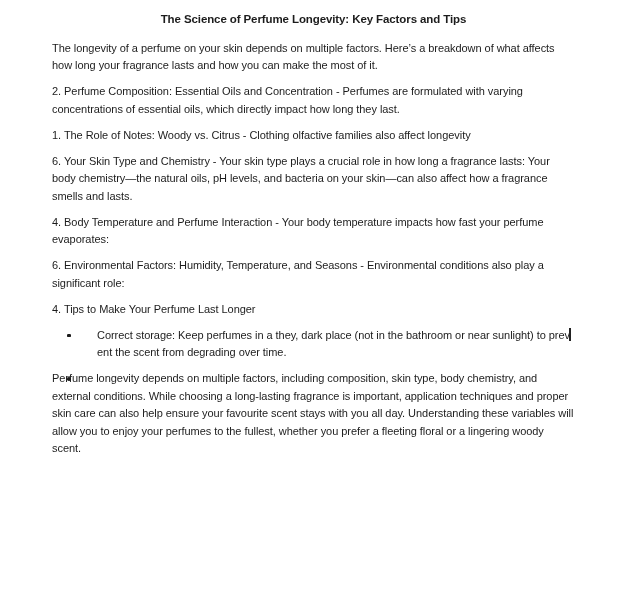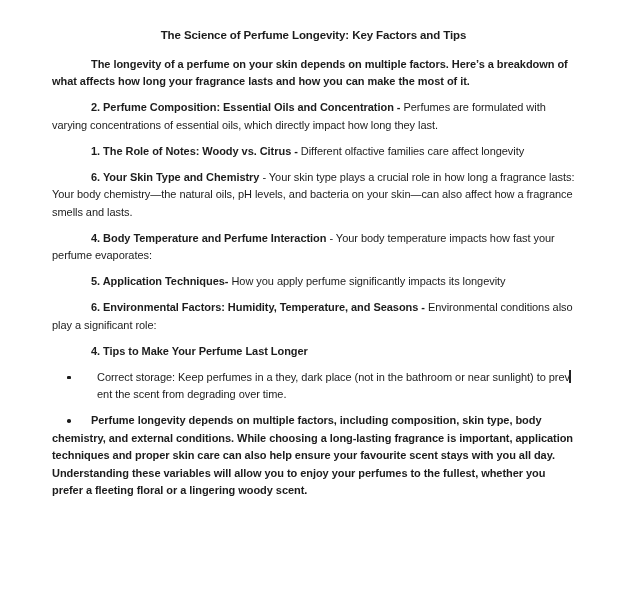--- a/index.html
+++ b/index.html
@@ -18,31 +18,31 @@
     box-sizing: border-box;
     width: 625px;
     height: 600px;
     padding: 11px 50px 0 52px;
   }
   .doc-title {
     font-size: 11.5px;
     font-weight: bold;
     text-align: center;
     line-height: 17.5px;
-    margin: 16px 0 11px 0;
+    margin: 0 0 11px 0;
     letter-spacing: -0.1px;
   }
   .doc-body p {
     margin: 0 0 8.5px 0;
     font-size: 11px;
     line-height: 17.5px;
     letter-spacing: -0.05px;
   }
   .doc-body .run { font-weight: normal; }
-  .doc-body .run.bold { font-weight: bold; margin-left: 39px; }
+  .doc-body .run.bold { font-weight: normal; }
   ul.bullet-list {
     list-style: none;
     margin: 0 0 8.5px 0;
     padding: 0;
   }
   ul.bullet-list li {
     position: relative;
     padding-left: 45px;
     margin: 0 0 8.5px 0;
     font-size: 11px;
@@ -68,24 +68,23 @@
   }
 </style>
 </head>
 <body style="background: rgb(255, 255, 255); color: rgb(28, 28, 28);">
 
 <div class="doc-canvas">
   <div class="doc-title">The Science of Perfume Longevity: Key Factors and Tips</div>
   <div class="doc-body">
       <p><span class="run bold">The longevity of a perfume on your skin depends on multiple factors. Here’s a breakdown of what affects how long your fragrance lasts and how you can make the most of it.</span></p>
       <p><span class="run bold">2. Perfume Composition: Essential Oils and Concentration -</span><span class="run"> Perfumes are formulated with varying concentrations of essential oils, which directly impact how long they last.</span></p>
-      <p><span class="run bold">1. The Role of Notes: Woody vs. Citrus -</span><span class="run"> Different olfactive families care affect longevity</span></p>
+      <p><span class="run bold">1. The Role of Notes: Woody vs. Citrus -</span><span class="run"> Clothing olfactive families also affect longevity</span></p>
       <p><span class="run bold">6. Your Skin Type and Chemistry</span><span class="run"> - Your skin type plays a crucial role in how long a fragrance lasts: Your body chemistry—the natural oils, pH levels, and bacteria on your skin—can also affect how a fragrance smells and lasts.</span></p>
       <p><span class="run bold">4. Body Temperature and Perfume Interaction</span><span class="run"> - Your body temperature impacts how fast your perfume evaporates:</span></p>
-      <p><span class="run bold">5. Application Techniques-</span><span class="run"> How you apply perfume significantly impacts its longevity</span></p>
       <p><span class="run bold">6. Environmental Factors: Humidity, Temperature, and Seasons -</span><span class="run"> Environmental conditions also play a significant role:</span></p>
       <p><span class="run bold">4. Tips to Make Your Perfume Last Longer</span></p>
       <ul class="bullet-list">
         <li><span class="bullet-dot"></span></li>
         <li><span class="bullet-dot"></span><span class="run">Correct storage: Keep perfumes in a they, dark place (not in the bathroom or near sunlight) to prev</span><span class="caret" style="background: rgb(34, 34, 34);"></span><span class="run">ent the scent from degrading over time.</span></li>
         <li><span class="bullet-dot"></span></li>
       </ul>
       <p><span class="run bold">Perfume longevity depends on multiple factors, including composition, skin type, body chemistry, and external conditions. While choosing a long-lasting fragrance is important, application techniques and proper skin care can also help ensure your favourite scent stays with you all day. Understanding these variables will allow you to enjoy your perfumes to the fullest, whether you prefer a fleeting floral or a lingering woody scent.</span></p>
     </div>
 </div>

